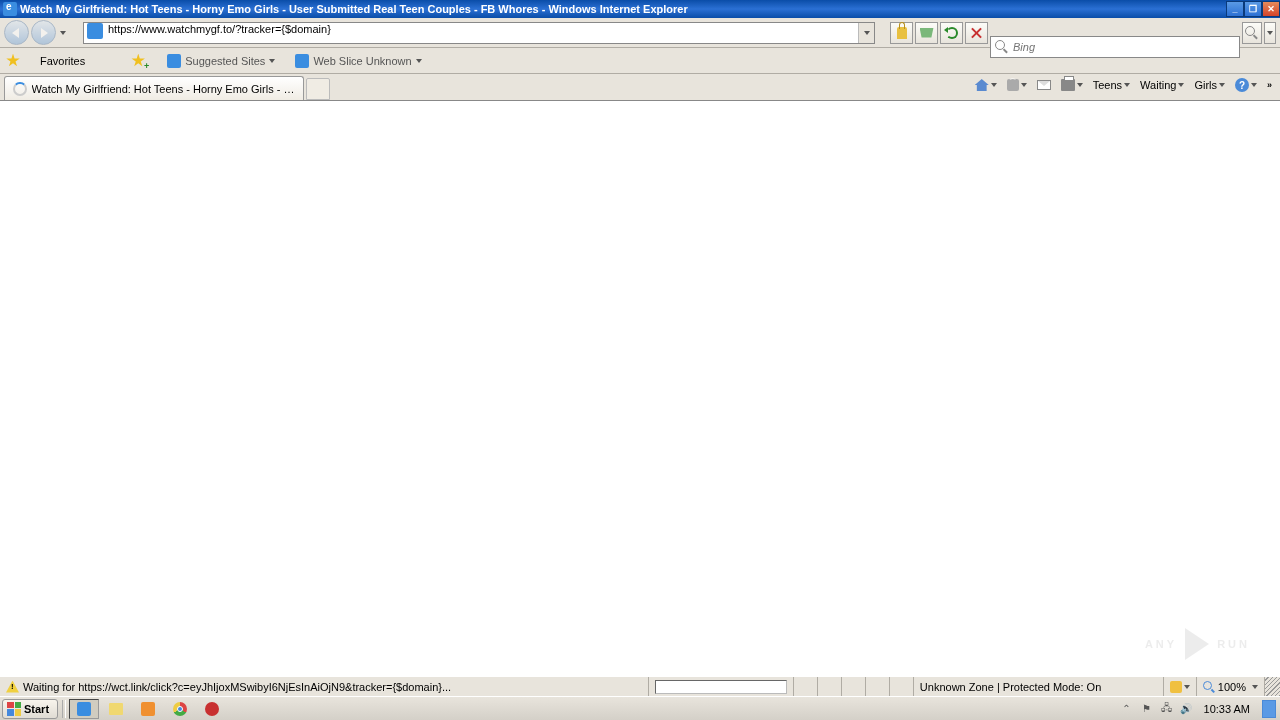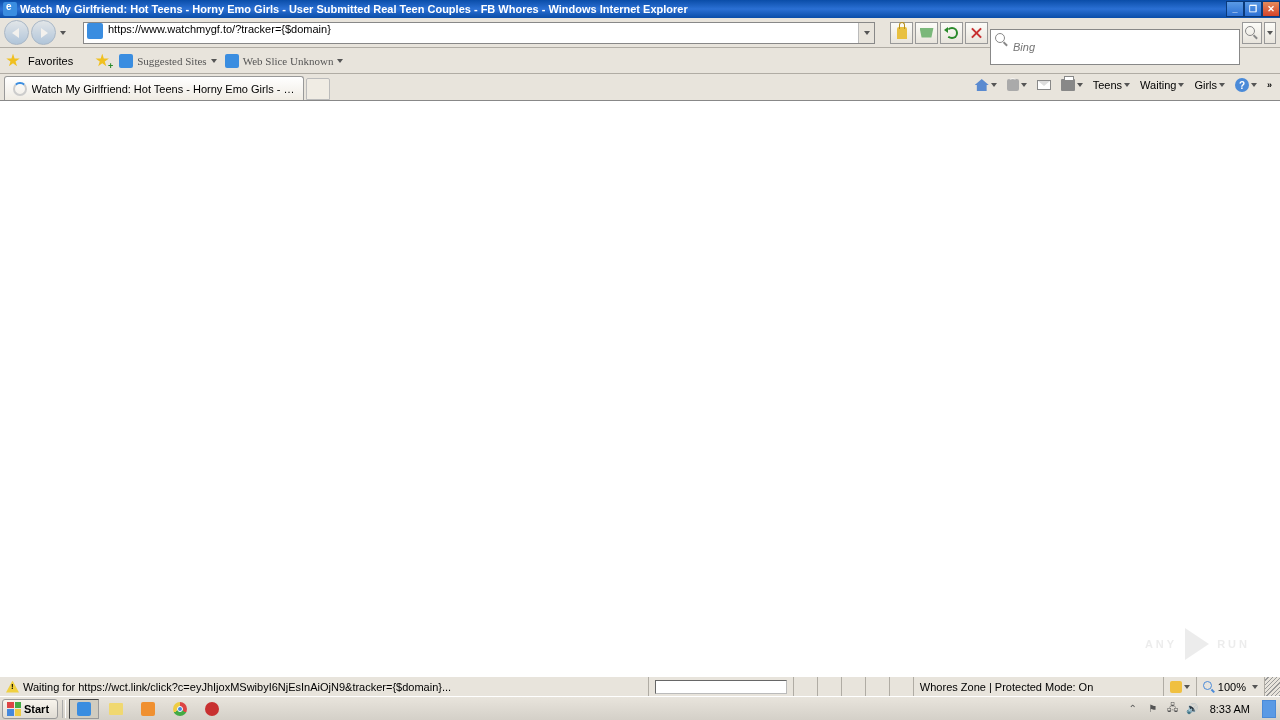--- a/index.html
+++ b/index.html
@@ -33,35 +33,35 @@
 .lock-icon { width: 10px; height: 12px; background: #e8c040; border-radius: 2px 2px 0 0; position: relative; }
 .lock-icon::before { content: ''; position: absolute; top: -5px; left: 2px; width: 4px; height: 6px; border: 1px solid #b89020; border-radius: 3px 3px 0 0; border-bottom: none; }
 .compat-icon { width: 14px; height: 10px; background: #7ab87a; clip-path: polygon(0 0, 100% 0, 85% 100%, 15% 100%); }
 .refresh-icon { width: 12px; height: 12px; border: 2px solid #2a8a2a; border-radius: 50%; border-left-color: transparent; position: relative; }
 .refresh-icon::after { content: ''; position: absolute; top: -2px; left: -4px; border-top: 3px solid transparent; border-bottom: 3px solid transparent; border-right: 4px solid #2a8a2a; }
 .stop-icon { width: 11px; height: 11px; position: relative; }
 .stop-icon::before, .stop-icon::after { content: ''; position: absolute; width: 13px; height: 2px; background: #c83030; top: 5px; left: -1px; }
 .stop-icon::before { transform: rotate(45deg); }
 .stop-icon::after { transform: rotate(-45deg); }
 
-.search-wrap { width: 250px; display: flex; border: 1px solid #888; background: #fff; height: 36px; margin-top: 29px; }
+.search-wrap { width: 250px; display: flex; border: 1px solid #888; background: #fff; height: 22px; margin-top: 29px; }
 .magnify-icon { width: 16px; height: 16px; margin: 2px 3px; position: relative; flex-shrink: 0; }
 .magnify-icon::before { content: ''; position: absolute; width: 8px; height: 8px; border: 1.5px solid #888; border-radius: 50%; top: 1px; left: 1px; }
 .magnify-icon::after { content: ''; position: absolute; width: 5px; height: 1.5px; background: #888; transform: rotate(45deg); top: 11px; left: 9px; }
 .search-input { flex: 1; border: none; outline: none; color: #888; font-style: italic; font-size: 11px; }
 
 
-.favbar { height: 26px; background: #e8e4dc; border-bottom: 1px solid #b0aca4; display: flex; align-items: center; padding: 0 6px; gap: 8px; }
+.favbar { height: 26px; background: #e8e4dc; border-bottom: 1px solid #b0aca4; display: flex; align-items: center; padding: 0 6px; gap: 20px; }
 .star-icon { width: 14px; height: 14px; background: #f0c020; clip-path: polygon(50% 0%, 61% 35%, 98% 35%, 68% 57%, 79% 91%, 50% 70%, 21% 91%, 32% 57%, 2% 35%, 39% 35%); }
 .star-add { position: relative; width: 16px; height: 14px; }
 .star-add .star-icon { position: absolute; }
 .star-add::after { content: '+'; position: absolute; right: -2px; bottom: -3px; color: #2a8a2a; font-weight: bold; font-size: 9px; }
 .fav-link { display: flex; align-items: center; gap: 4px; cursor: pointer; }
 .fav-link .ie-small { width: 14px; height: 14px; background: #3a8de0; border-radius: 2px; }
-.fav-link span { color: #555; font-family: Liberation Serif, serif; }
+.fav-link span { color: #555; }
 
 
 .tabbar { height: 26px; background: #e8e4dc; display: flex; align-items: flex-end; padding: 0 4px; position: relative; }
 .tab { height: 24px; border: 1px solid #999; border-bottom: none; background: linear-gradient(to bottom, #fff, #f0ece4); display: flex; align-items: center; padding: 0 8px; gap: 5px; cursor: pointer; max-width: 300px; border-radius: 3px 3px 0 0; }
 .tab .spinner { width: 14px; height: 14px; border: 2px solid #ccc; border-top-color: #3a8de0; border-radius: 50%; }
 .tab .tab-title { white-space: nowrap; overflow: hidden; text-overflow: ellipsis; }
 .newtab { width: 24px; height: 22px; border: 1px solid #bbb; margin-left: 2px; background: #f0ece4; cursor: pointer; border-radius: 2px 2px 0 0; }
 
 .cmdbar { position: absolute; right: 6px; top: 2px; display: flex; align-items: center; gap: 4px; }
 .cmd-btn { display: flex; align-items: center; gap: 2px; padding: 2px 3px; cursor: pointer; }
@@ -250,21 +250,21 @@
   </div>
   <div class="status-section">
       <div class="progress"></div>
     </div>
   <div class="status-section" style="width:24px"></div>
   <div class="status-section" style="width:24px"></div>
   <div class="status-section" style="width:24px"></div>
   <div class="status-section" style="width:24px"></div>
   <div class="status-section" style="width:24px"></div>
   <div class="status-section" style="width:250px">
-    <span>Whores Zone | Protected Mode: On</span>
+    <span>Unknown Zone | Protected Mode: On</span>
   </div>
   <div class="status-section">
       <div class="zone-icon"></div>
       <div class="chev-down"></div>
     </div>
   <div class="status-section">
     <div class="zoom-icon"></div>
     <span style="margin-left:3px">100%</span>
     <div class="chev-down" style="margin-left:6px"></div>
   </div>
@@ -296,16 +296,16 @@
     </div>
   <div class="task-btn">
       <div class="red-task"></div>
     </div>
 
   <div class="systray">
     <div class="tray-icon">⌃</div>
     <div class="tray-icon">⚑</div>
     <div class="tray-icon">🖧</div>
     <div class="tray-icon">🔊</div>
-    <div class="clock">8:33 AM</div>
+    <div class="clock">10:33 AM</div>
     <div class="showdesk"></div>
   </div>
 </div>
 
 </body></html>

